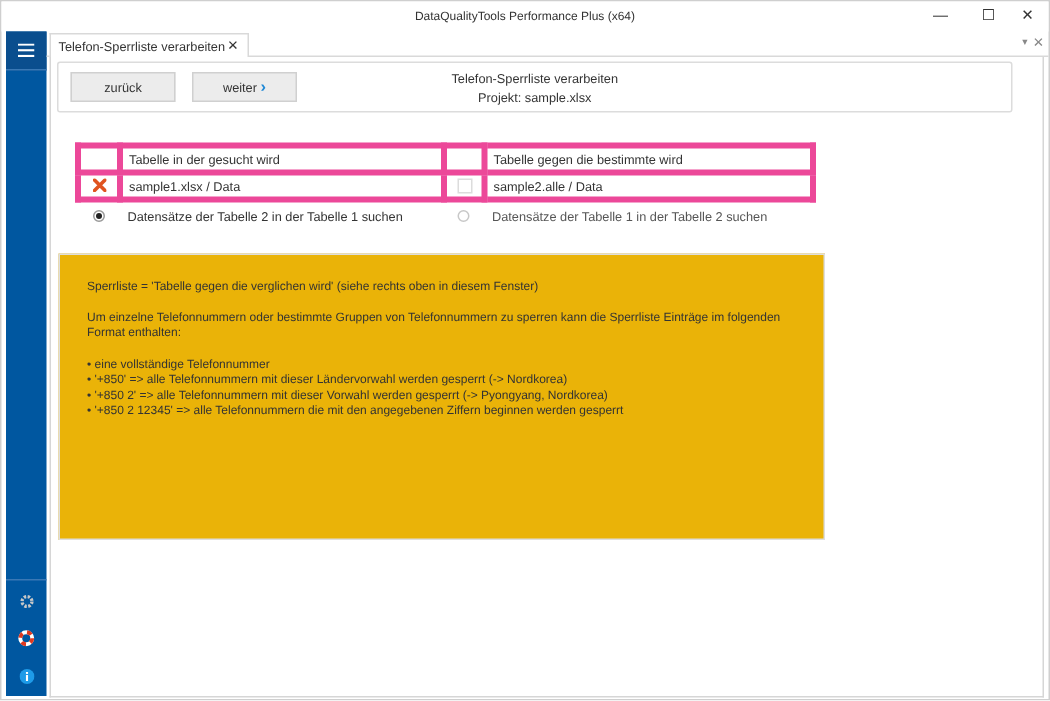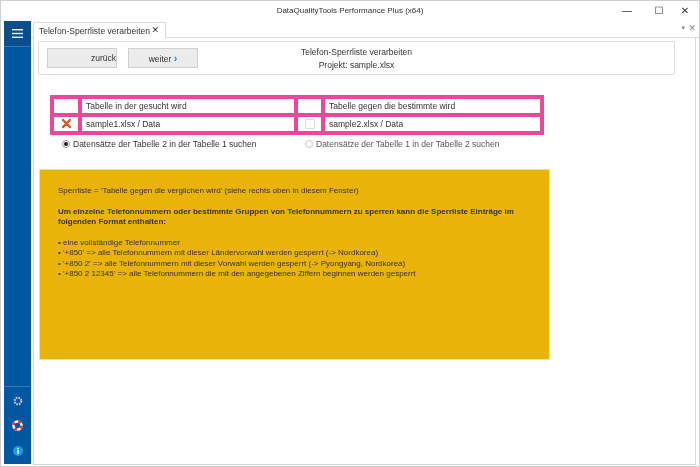--- a/index.html
+++ b/index.html
@@ -18,21 +18,21 @@
   .tab .tab-close { position: absolute; right: 6px; top: 2px; font-size: 9px; cursor: pointer; }
   .tab-menu { position: absolute; right: 14px; top: 3px; font-size: 7px; color: #888; cursor: pointer; }
   .tab-x { position: absolute; right: 3px; top: 2px; font-size: 9px; color: #888; cursor: pointer; }
   .content { position: absolute; left: 32px; top: 37px; width: 663px; height: 427px; border: 1px solid #d6d6d6; border-top: none; background: #fff; }
   .toolbar { position: absolute; left: 37px; top: 40px; width: 637px; height: 34px; border: 1px solid #dcdcdc; border-radius: 2px; background: #fff; }
   .btn { position: absolute; height: 20px; background: #ececec; border: 1px solid #d0d0d0; font-size: 8.5px; color: #333; text-align: center; line-height: 18px; cursor: pointer; }
   .toolbar-title { position: absolute; left: 0; right: 0; top: 4px; text-align: center; font-size: 8.5px; line-height: 13px; color: #333; pointer-events: none; }
   table.sel { position: absolute; left: 49px; top: 94px; border-collapse: collapse; font-size: 8.5px; }
   table.sel td { border: 4px solid #ec4899; height: 18px; padding: 0 4px; color: #333; }
   .cb { width: 10px; height: 10px; border: 1px solid #dcdcdc; background: #fff; margin: 0 auto; }
-  .radio-row { position: absolute; top: 138px; font-size: 8.5px; color: #333; display: flex; align-items: center; cursor: pointer; }
+  .radio-row { position: absolute; top: 138px; font-size: 8.5px; color: #333; display: flex; align-items: center; cursor: pointer; gap: 12px; }
   .radio { width: 8px; height: 8px; border-radius: 50%; border: 1px solid #999; margin-right: 3px; position: relative; background:#fff; }
   .radio.on::after { content: ""; position: absolute; left: 1px; top: 1px; width: 4px; height: 4px; border-radius: 50%; background: #222; }
   .radio.off { border-color: #c8c8c8; }
   .radio-row.disabled { color: #555; }
   .info { position: absolute; left: 38px; top: 168px; width: 511px; height: 191px; background: #eab308; border: 1px solid #dedede; font-size: 8px; color: #333; padding: 16px 18px; line-height: 10.5px; }
   .info p { margin-bottom: 10px; }
   .info ul { list-style: none; }
 </style>
 </head>
 <body>
@@ -80,21 +80,21 @@
       <span>Telefon-Sperrliste verarbeiten</span>
       <span class="tab-close">✕</span>
     </div>
     <span class="tab-menu">▾</span>
     <span class="tab-x">✕</span>
   </div>
 
   <div class="content"></div>
 
   <div class="toolbar">
-    <div class="btn" style="left:8px; top:6px; width:70px;text-align:right;">zurück</div>
+    <div class="btn" style="left:8px; top:6px; width:70px;">zurück</div>
     <div class="btn" style="left:89px; top:6px; width:70px;text-align:center;">
       <span>weiter</span>
       <span style="color:#1e88d6; font-weight:bold; font-size:11px;">›</span>
     </div>
     <div class="toolbar-title">
       <div>Telefon-Sperrliste verarbeiten</div>
       <div>Projekt: sample.xlsx</div>
     </div>
   </div>
 
@@ -109,37 +109,37 @@
     <tr>
       <td style="text-align:center;">
         <svg width="9" height="9" viewBox="0 0 9 9">
               <path d="M1 1 L8 8 M8 1 L1 8" stroke="#e0531f" stroke-width="2.4" stroke-linecap="round"></path>
             </svg>
       </td>
       <td>sample1.xlsx / Data</td>
       <td>
             <div class="cb"></div>
           </td>
-      <td>sample2.xlsx / Data</td>
+      <td>sample2.alle / Data</td>
     </tr>
   </tbody>
     </table>
 
   <div class="radio-row" style="left:61px;">
     <span class="radio on"></span>
     <span>Datensätze der Tabelle 2 in der Tabelle 1 suchen</span>
   </div>
   <div class="radio-row disabled" style="left:304px;">
     <span class="radio off"></span>
     <span>Datensätze der Tabelle 1 in der Tabelle 2 suchen</span>
   </div>
 
   <div class="info">
     <p>Sperrliste = 'Tabelle gegen die verglichen wird' (siehe rechts oben in diesem Fenster)</p>
-    <p style="font-weight:bold;">Um einzelne Telefonnummern oder bestimmte Gruppen von Telefonnummern zu sperren kann die Sperrliste Einträge im folgenden Format enthalten:</p>
+    <p style="">Um einzelne Telefonnummern oder bestimmte Gruppen von Telefonnummern zu sperren kann die Sperrliste Einträge im folgenden Format enthalten:</p>
     <ul style="margin-top:4px;">
       <li>• eine vollständige Telefonnummer</li>
       <li>• '+850' =&gt; alle Telefonnummern mit dieser Ländervorwahl werden gesperrt (-&gt; Nordkorea)</li>
       <li>• '+850 2' =&gt; alle Telefonnummern mit dieser Vorwahl werden gesperrt (-&gt; Pyongyang, Nordkorea)</li>
       <li>• '+850 2 12345' =&gt; alle Telefonnummern die mit den angegebenen Ziffern beginnen werden gesperrt</li>
     </ul>
   </div>
 </div>
 
 </body></html>

